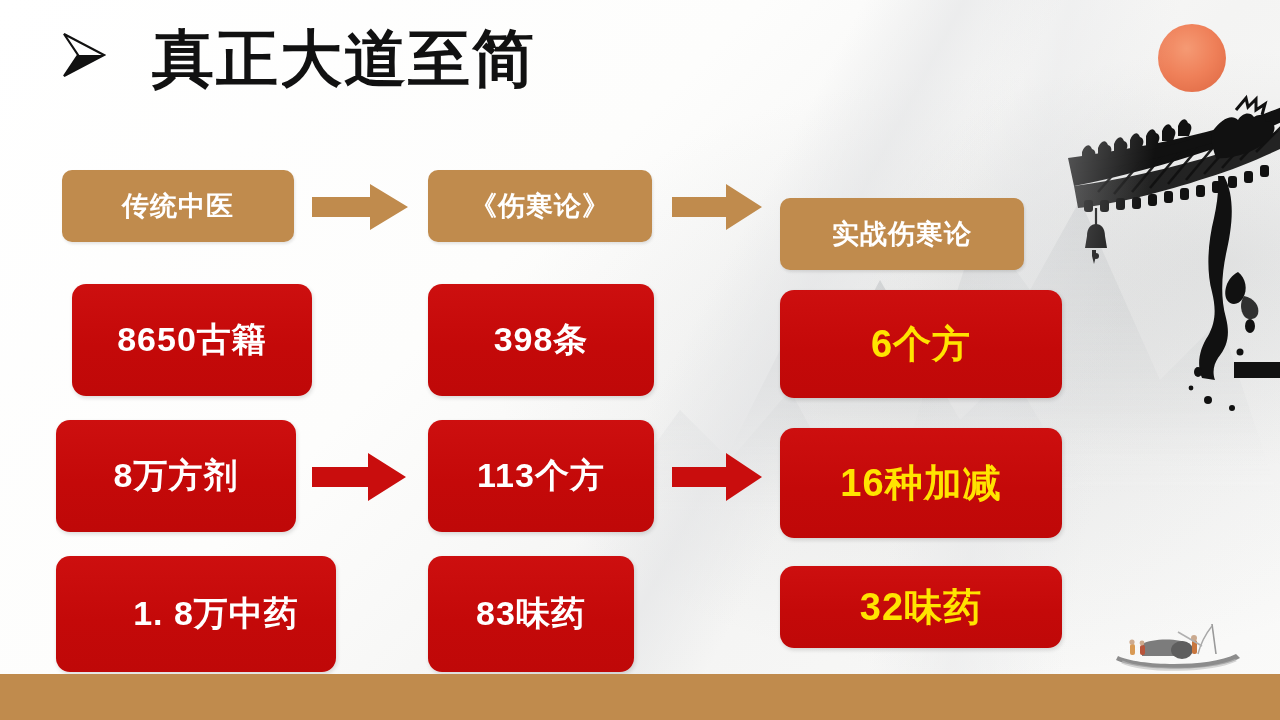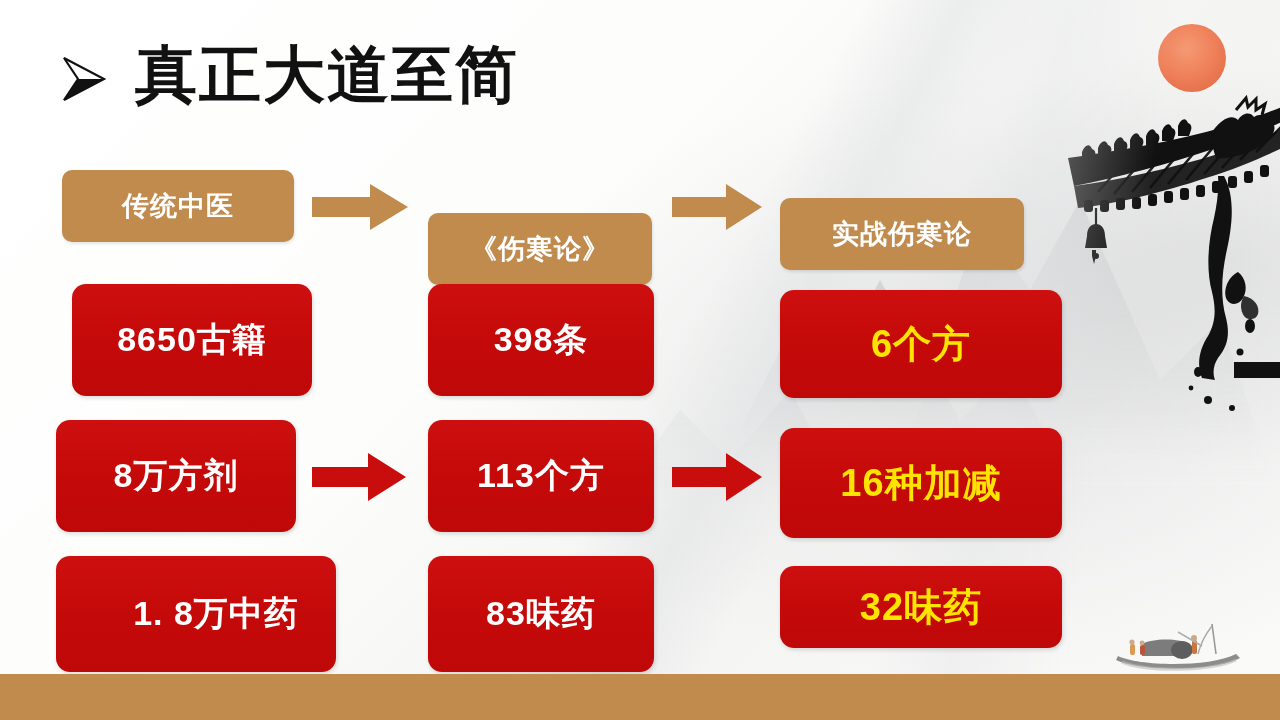--- a/index.html
+++ b/index.html
@@ -57,24 +57,24 @@
 
   
   .ink-splash { position:absolute; left:1178px; top:176px; width:102px; height:240px; }
 
   
   .boat { position:absolute; left:1112px; top:618px; width:140px; height:62px; }
 
   
   .title-row {
     position: absolute;
-    left: 56px; top: 44px;
+    left: 56px; top: 28px;
     display: flex;
-    align-items: flex-end;
-    gap: 25px;
+    align-items: flex-start;
+    gap: 42px;
   }
   .bullet-arrow { width: 54px; height: 54px; display:block; }
   .title-text {
     font-family: "Liberation Serif", "DejaVu Serif", serif;
     font-weight: 700;
     font-size: 62px;
     line-height: 1;
     color: #111111;
     letter-spacing: 2px;
     white-space: nowrap;
@@ -89,21 +89,21 @@
     background: #c08b4d;
     border-radius: 10px;
     color: #ffffff;
     font-weight: 700;
     font-size: 27px;
     letter-spacing: 1px;
     box-shadow: 1px 2px 3px rgba(0,0,0,0.10);
     white-space: nowrap;
   }
   .head-1 { left: 62px;  top: 170px; width: 232px; height: 72px; }
-  .head-2 { left: 428px; top: 170px; width: 224px; height: 72px; margin-top: 43px; }
+  .head-2 { left: 428px; top: 170px; width: 224px; height: 72px; }
   .head-3 { left: 780px; top: 170px; width: 244px; height: 72px; margin-top: 28px; }
 
   
   .red-box {
     position: absolute;
     display: flex;
     align-items: center;
     justify-content: center;
     background: #c90d0d;
     background: linear-gradient(180deg, #cd0f0f 0%, #c40909 55%, #bf0808 100%);
@@ -117,21 +117,21 @@
   .cell-white { color:#ffffff; font-size: 34px; }
   .cell-yellow { color:#ffe400; font-size: 38px; }
 
   
   .r1c1 { left: 72px; top: 284px; width: 240px; height: 112px; }
   .r2c1 { left: 56px; top: 420px; width: 240px; height: 112px; }
   .r3c1 { left: 56px; top: 556px; width: 240px; height: 116px; padding-left: 40px; }
   
   .r1c2 { left: 428px; top: 284px; width: 226px; height: 112px; }
   .r2c2 { left: 428px; top: 420px; width: 226px; height: 112px; }
-  .r3c2 { left: 428px; top: 556px; width: 226px; height: 116px; }
+  .r3c2 { left: 428px; top: 556px; width: 206px; height: 116px; }
   
   .r1c3 { left: 780px; top: 290px; width: 282px; height: 108px; }
   .r2c3 { left: 780px; top: 428px; width: 282px; height: 110px; }
   .r3c3 { left: 780px; top: 566px; width: 282px; height: 82px; }
 
   
   .arrow { position: absolute; }
   .ar-top-1 { left: 312px; top: 183px; width: 98px; height: 48px; }
   .ar-top-2 { left: 672px; top: 183px; width: 92px; height: 48px; }
   .ar-mid-1 { left: 312px; top: 452px; width: 96px; height: 50px; }

